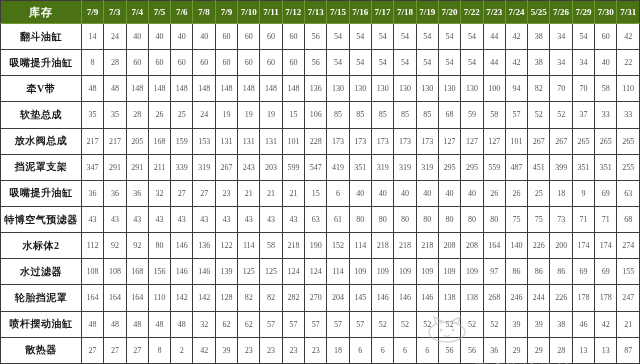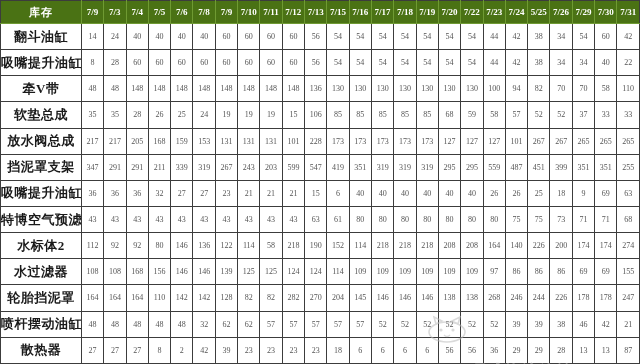--- a/index.html
+++ b/index.html
@@ -49,21 +49,21 @@
   #stock-table thead th.date-head {
     width: 20.8px;
   }
   #stock-table thead th.date-head:last-child {
     border-right: 1px solid #3c3c3c;
   }
   
   #stock-table tbody th.row-head {
     color: #1a1a1a;
     font-weight: bold;
-    font-size: 13px;
+    font-size: 10px;
     background: #ffffff;
     letter-spacing: 0.5px;
   }
   #stock-table tbody td.val {
     color: #555555;
     font-size: 8px;
     background: #ffffff;
   }
   .watermark {
     position: absolute;

